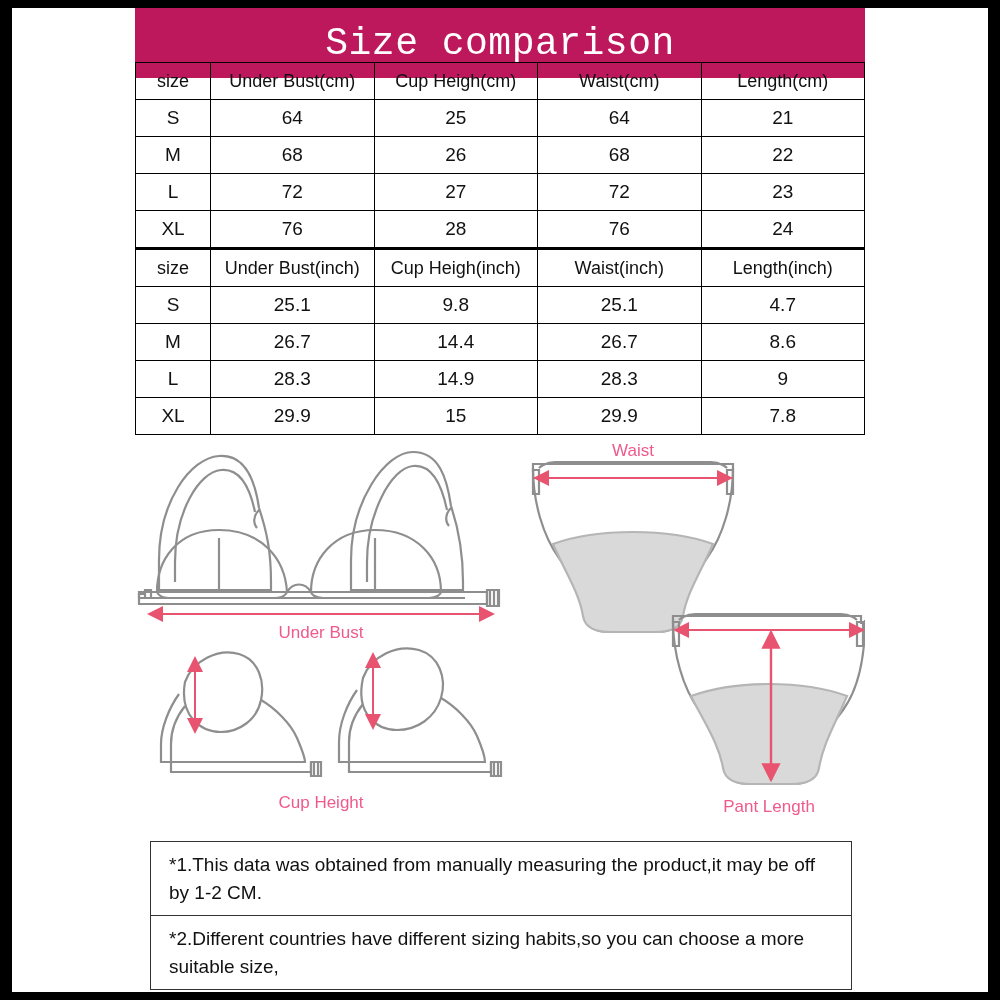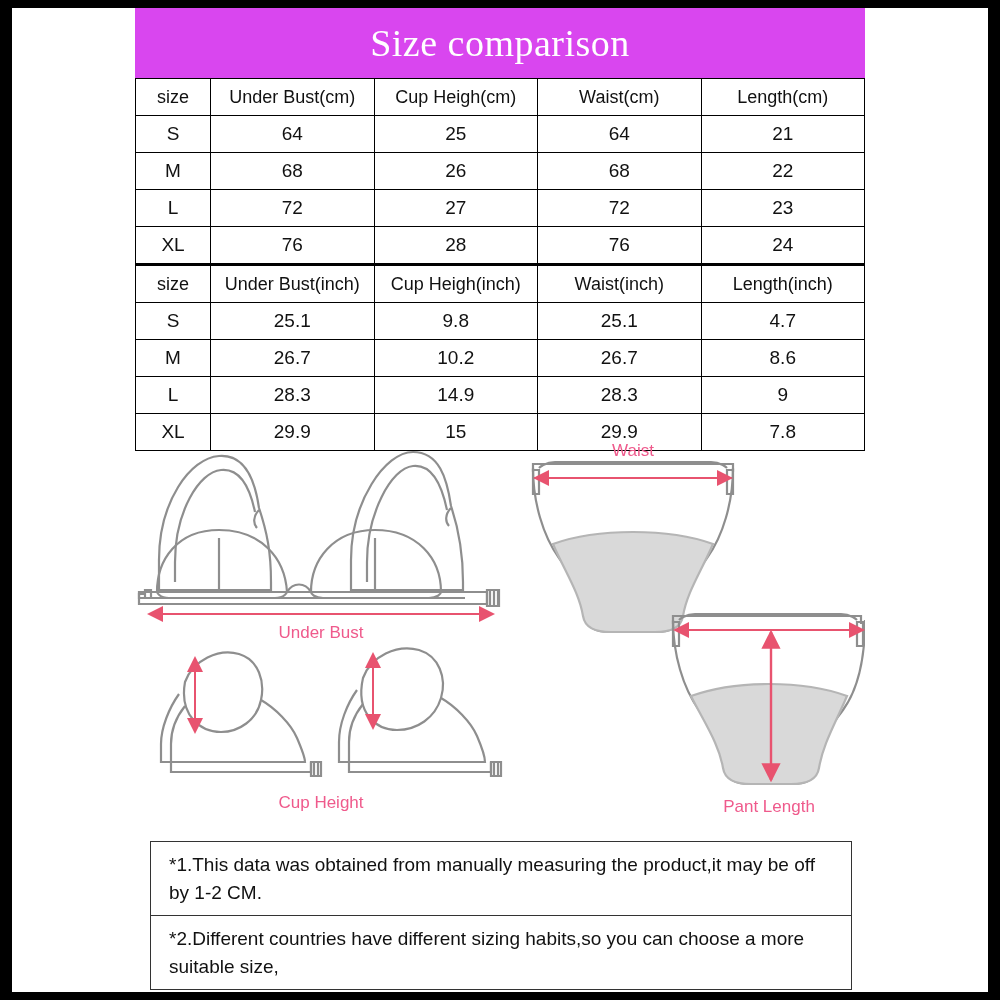--- a/index.html
+++ b/index.html
@@ -21,35 +21,35 @@
     height: 984px;
     background: #ffffff;
   }
   
   .header {
     position: absolute;
     left: 123px;
     top: 0px;
     width: 730px;
     height: 70px;
-    background: #d946ef;
+    background: #be185d;
     color: #ffffff;
     display: flex;
     align-items: center;
     justify-content: center;
     font-size: 38px;
     letter-spacing: 0.5px;
-    font-family: Liberation Serif, serif;
+    font-family: Liberation Mono, monospace;
     font-weight: 400;
   }
   
   .table-wrap {
     position: absolute;
     left: 123px;
-    top: 70px;
+    top: 54px;
     width: 730px;
   }
   table.size-table {
     border-collapse: collapse;
     width: 730px;
     table-layout: fixed;
   }
   table.size-table td {
     border: 1px solid #000;
     text-align: center;
@@ -163,21 +163,21 @@
       <tr>
         <td class="sizecol">S</td>
         <td>25.1</td>
         <td>9.8</td>
         <td>25.1</td>
         <td>4.7</td>
       </tr>
       <tr>
         <td class="sizecol">M</td>
         <td>26.7</td>
-        <td>10.2</td>
+        <td>14.4</td>
         <td>26.7</td>
         <td>8.6</td>
       </tr>
       <tr>
         <td class="sizecol">L</td>
         <td>28.3</td>
         <td>14.9</td>
         <td>28.3</td>
         <td>9</td>
       </tr>

